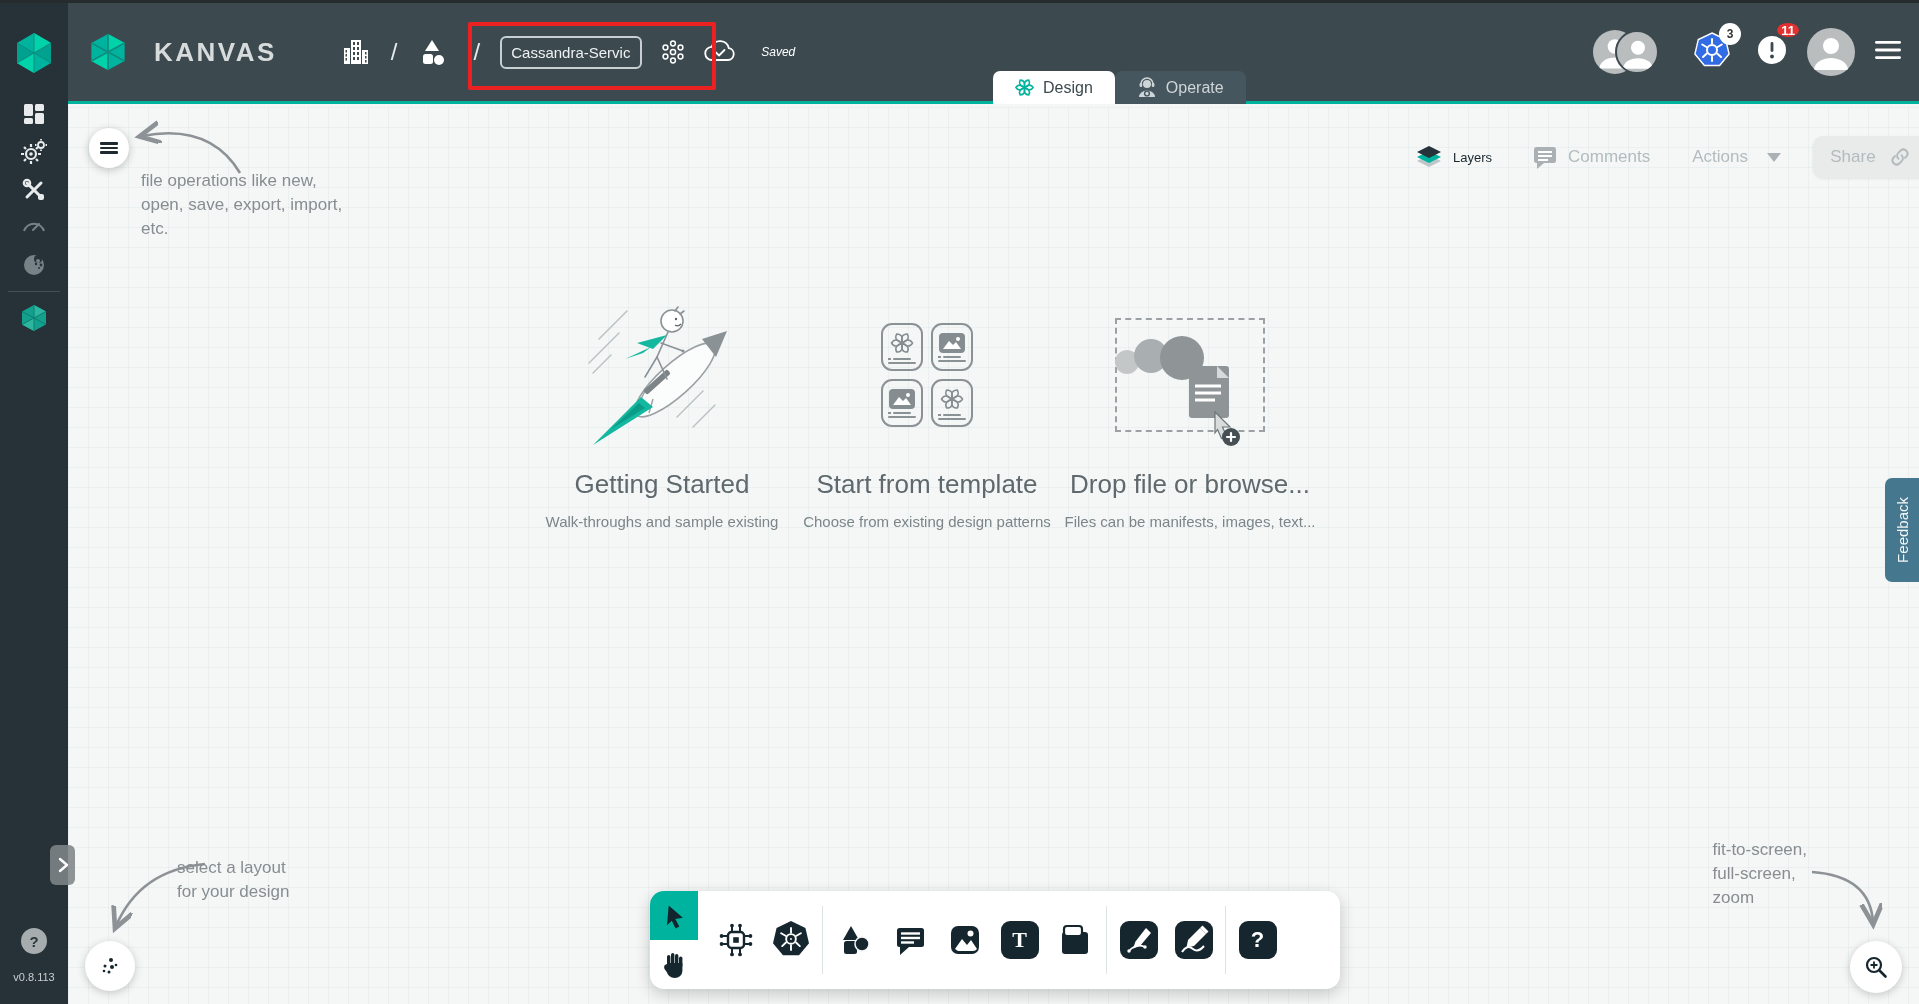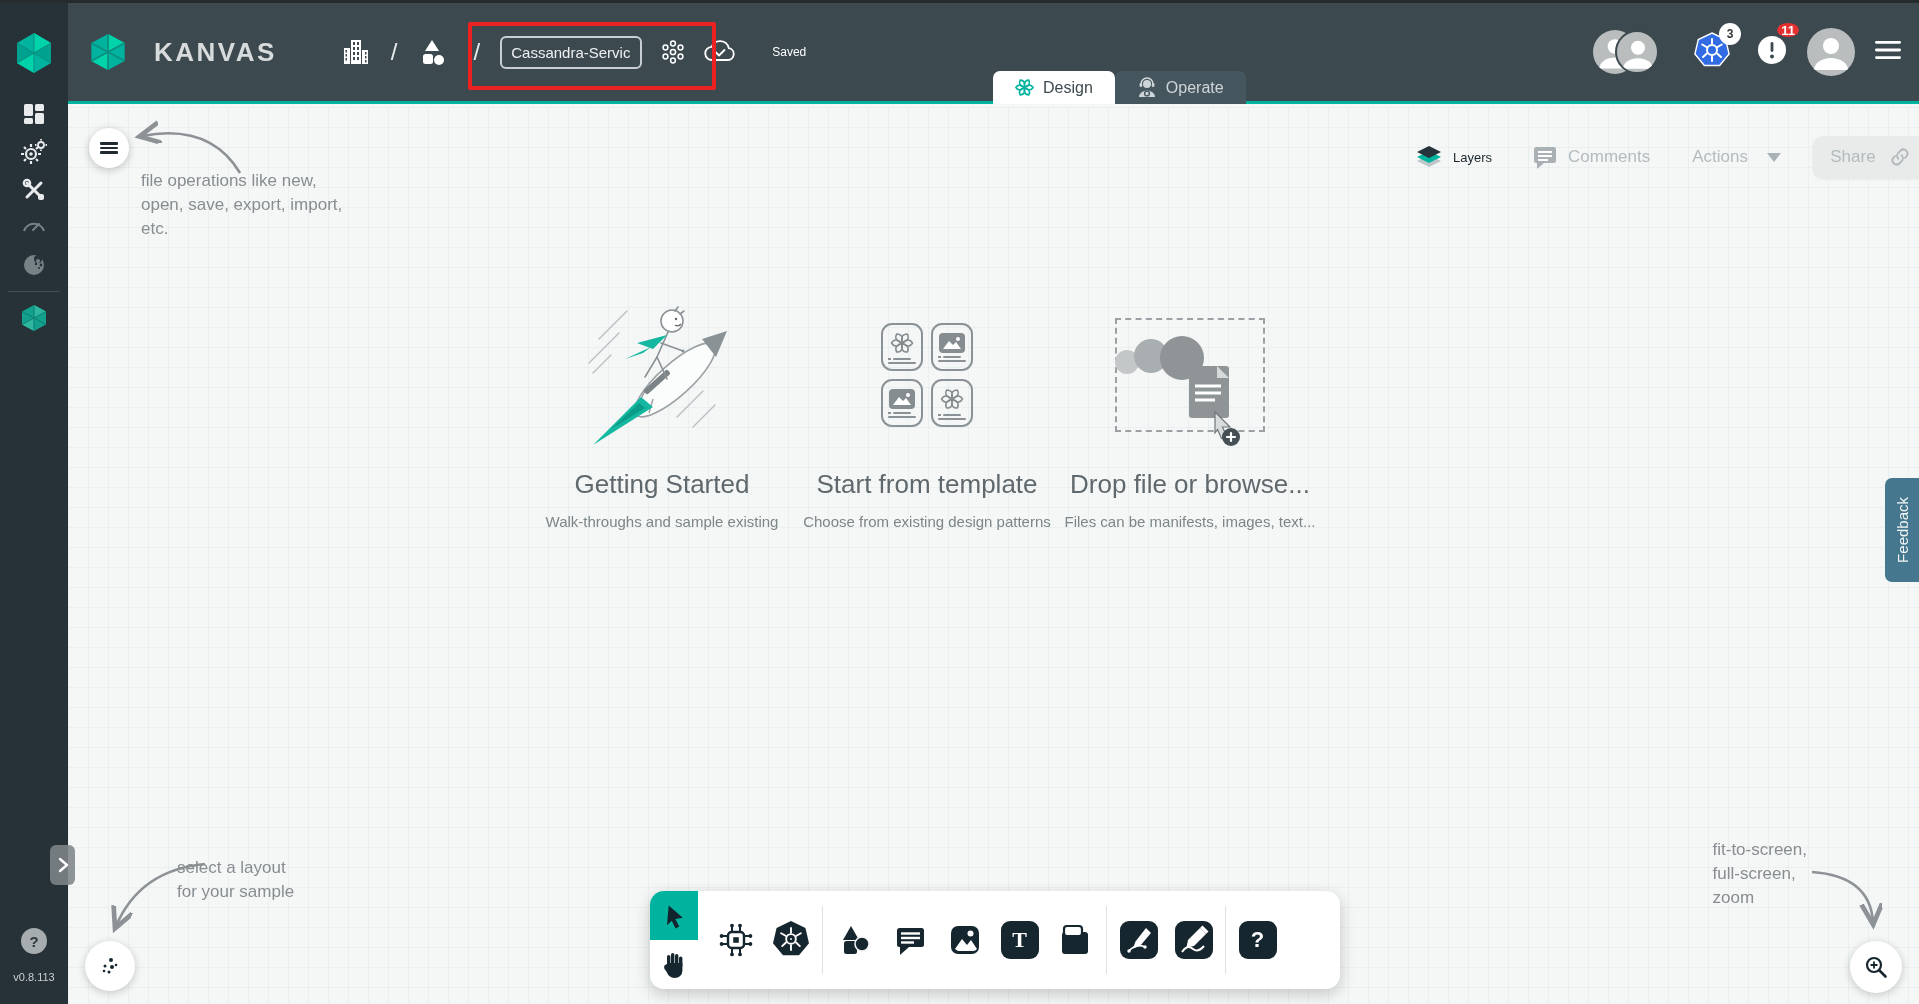--- a/index.html
+++ b/index.html
@@ -20,21 +20,21 @@
   .expand-tab { position:absolute; left:50px; top:845px; width:25px; height:40px; background:rgba(128,133,135,.88); border-radius:6px; z-index:25; display:flex; align-items:center; justify-content:center; cursor:pointer; }
 
   
   .header { position:absolute; left:68px; top:0; width:1851px; height:104px; background:#3c494f; border-bottom:3px solid #00b39f; z-index:10; }
   .hdr-left { position:absolute; left:22px; top:0; height:104px; display:flex; align-items:center; gap:18px; }
   .kanvas-logo { display:flex; align-items:center; gap:28px; cursor:pointer; }
   .kanvas-text { color:#d8dbdc; font-size:26px; font-weight:bold; letter-spacing:2.5px; }
   .crumb-sep { color:#e8ebec; font-size:24px; font-weight:300; padding:0 2px; }
   .hdr-ic { display:flex; align-items:center; justify-content:center; cursor:pointer; }
   .name-input { width:142px; height:33px; background:transparent; border:2px solid #c8cfd2; border-radius:6px; color:#eef1f2; font-size:15px; padding:0 9px; outline:none; font-family:"Liberation Sans",sans-serif; }
-  .saved-label { color:#ffffff; font-size:12px; margin-left:18px; }
+  .saved-label { color:#ffffff; font-size:12px; margin-left:7px;font-style:italic; }
   .red-box { position:absolute; left:400px; top:22px; width:248px; height:68px; border:4px solid #ec2222; border-radius:2px; z-index:30; pointer-events:none; }
 
   .tabs { position:absolute; left:925px; top:71px; height:33px; display:flex; }
   .tab { height:33px; display:flex; align-items:center; gap:9px; padding:0 22px; border-radius:7px 7px 0 0; font-size:16px; cursor:pointer; }
   .tab.active { background:#ffffff; color:#3c494f; }
   .tab.inactive { background:#46565e; color:#cdd5d8; }
 
   .hdr-right { position:absolute; right:18px; top:0; height:104px; display:flex; align-items:center; gap:20px; }
   .avatar { border-radius:50%; background:#b9bdbe; position:relative; overflow:hidden; cursor:pointer; }
   .avatar-pair { display:flex; cursor:pointer; }
@@ -675,21 +675,21 @@
   <svg class="annot-svg" style="left:95px;top:852px" width="115" height="85" viewBox="0 0 115 85">
     <defs>
         <marker id="ah2" markerWidth="10" markerHeight="10" refX="7" refY="4" orient="auto">
           <path d="M0 0 L8 4 L0 8" fill="none" stroke="#8c9295" stroke-width="1.8"></path>
         </marker>
       </defs>
     <path d="M110 12 Q45 18 21 74" fill="none" stroke="#8c9295" stroke-width="2.6" marker-end="url(#ah2)"></path>
   </svg>
   <div class="annot" style="left:177px;top:856px">
     <div>select a layout</div>
-    <div>for your sample</div>
+    <div>for your design</div>
   </div>
 
   <div class="layout-fab">
     <svg width="20" height="20" viewBox="0 0 20 20">
       <g fill="#16262f">
         <circle cx="11" cy="4" r="2"></circle>
           <circle cx="5" cy="10" r="1.5"></circle>
           <circle cx="12" cy="11" r="2"></circle>
         <circle cx="4" cy="15" r="1.3"></circle>
           <circle cx="9" cy="16" r="1.5"></circle>

